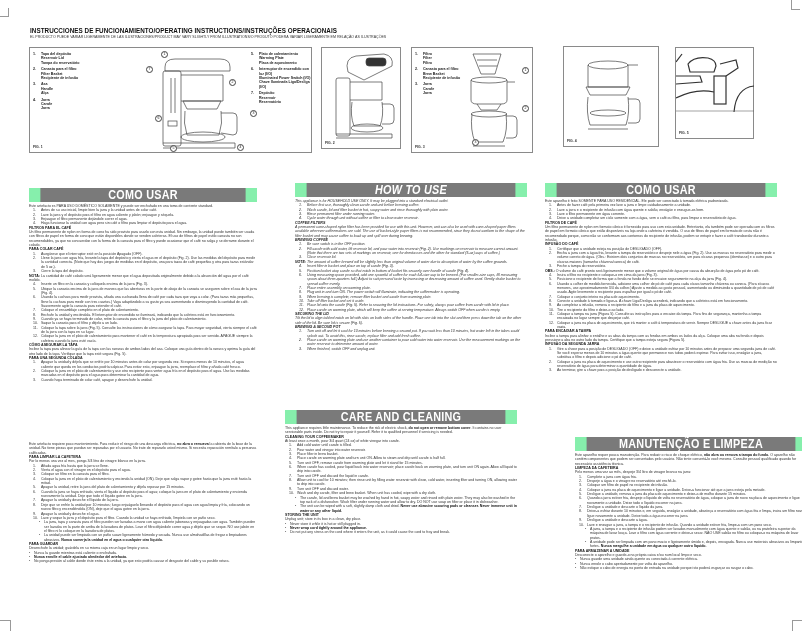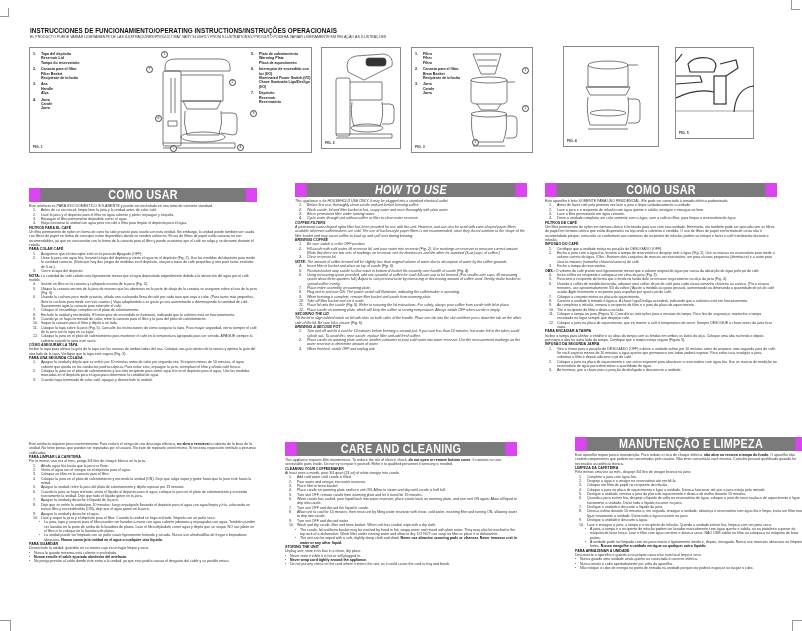--- a/index.html
+++ b/index.html
@@ -9,21 +9,21 @@
   .doc-title { position: absolute; left: 30px; top: 27px; font-size: 6.3px; font-weight: bold; letter-spacing: 0.05px; color: #111; white-space: nowrap; }
   .doc-sub { position: absolute; left: 30px; top: 35px; font-size: 3.6px; color: #333; white-space: nowrap; }
   .fig { position: absolute; border: 1px solid #8a8a8a; background: #fff; }
   .fig-label { position: absolute; left: 3px; bottom: 3px; font-size: 3.5px; font-weight: bold; color: #333; }
   .parts { position: absolute; font-size: 3.6px; font-weight: bold; line-height: 4.4px; color: #222; }
   .parts .part { margin-bottom: 2px; display: flex; }
   .parts .num { width: 8px; flex: none; }
   .callout { position: absolute; width: 7px; height: 7px; border: 0.8px solid #444; border-radius: 50%; font-size: 3.5px; line-height: 5.5px; text-align: center; background: #fff; }
   .col { position: absolute; font-size: 3.55px; line-height: 4.35px; color: #333; }
   .banner { background: #7a7a7a; color: #fff; font-weight: bold; text-align: center; height: 14px; line-height: 14px; font-size: 12px; letter-spacing: 0.3px; margin-bottom: 2px; transform: scaleX(0.9); transform-origin: center; }
-  .banner-wrap { background: #d946ef; margin-bottom: 2px; }
+  .banner-wrap { background: #86efac; margin-bottom: 2px; }
   .col h4 { font-size: 3.6px; font-weight: bold; color: #222; text-transform: uppercase; }
   .col p { margin: 0; }
   .col ol { list-style: none; padding-left: 4px; }
   .col ol li { display: flex; }
   .col ol li .n { width: 8px; flex: none; text-align: left; }
   .col ul { list-style: none; padding-left: 10px; }
   .col ul li { display: flex; }
   .col ul li::before { content: "•"; width: 5px; flex: none; }
   .col ul.top { padding-left: 0; }
   .col b { color: #111; }
@@ -440,21 +440,21 @@
         <span class="n">2.</span>
         <span>Place carafe on warming plate and use another container to pour cold water into water reservoir. Use the measurement markings on the water reservoir to determine amount of water.</span>
       </li>
     <li>
         <span class="n">3.</span>
         <span>When finished, switch OFF and unplug unit.</span>
       </li>
   </ol>
 </div>
 
-<div class="col" style="left:285px;top:442px;width:232px;">
+<div class="col" style="left:285px;top:410px;width:232px;">
   <div class="banner-wrap">
       <div class="banner">CARE AND CLEANING</div>
     </div>
   <p><span>This appliance requires little maintenance. To reduce the risk of electric shock, </span><b>do not open or remove bottom cover</b><span>. It contains no user serviceable parts inside. Do not try to repair it yourself. Refer it to qualified personnel if servicing is needed.</span></p>
   <h4>CLEANING YOUR COFFEEMAKER</h4>
   <p>At least once a month, pour 3/4 quart (24 oz) of white vinegar into carafe.</p>
   <ol>
     <li>
         <span class="n">1.</span>
         <span>Add cold water until carafe is filled.</span>

